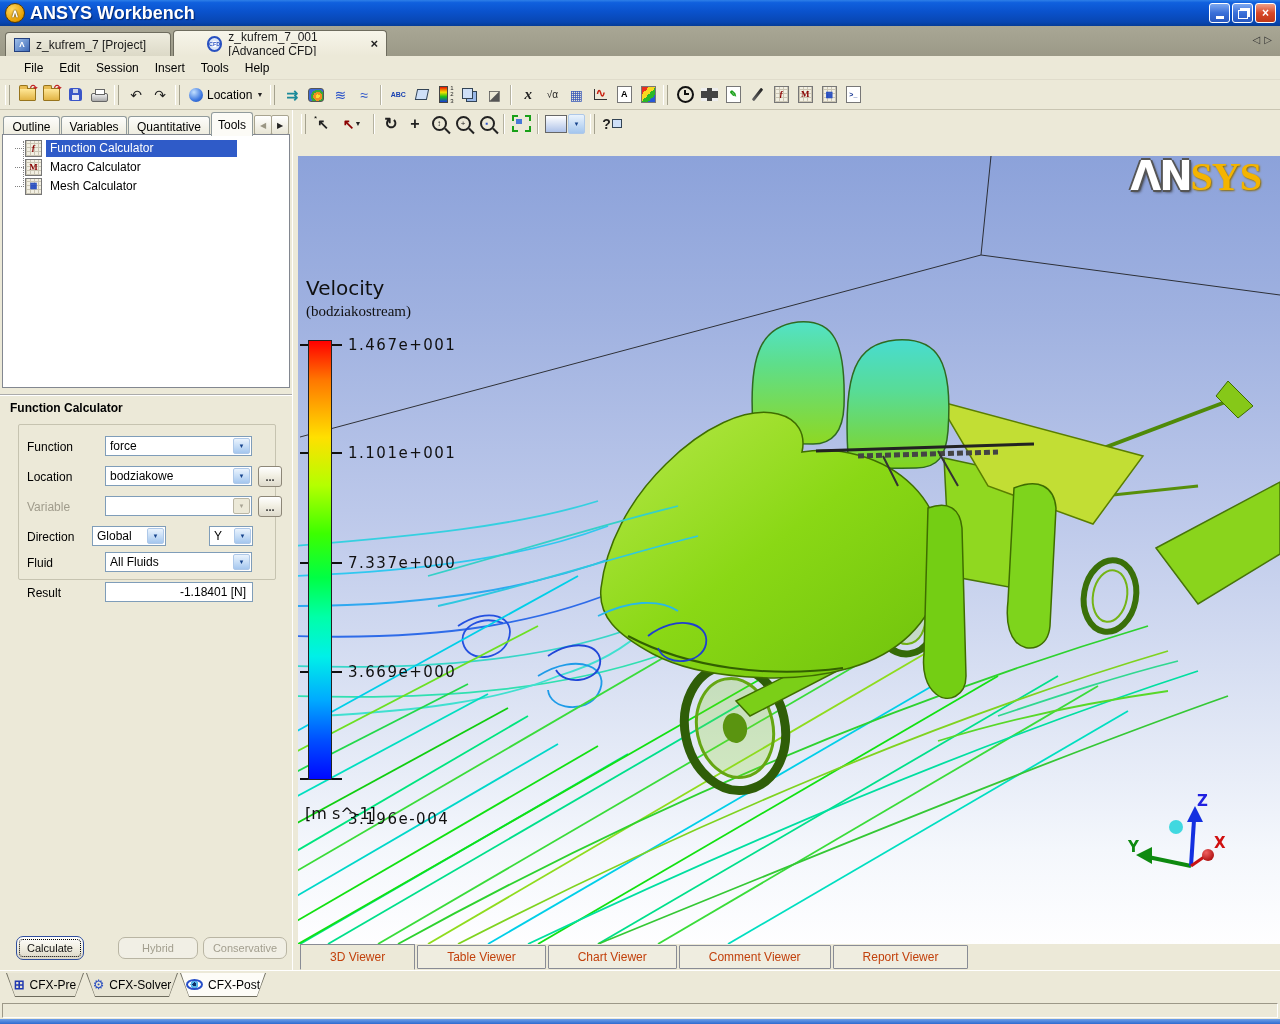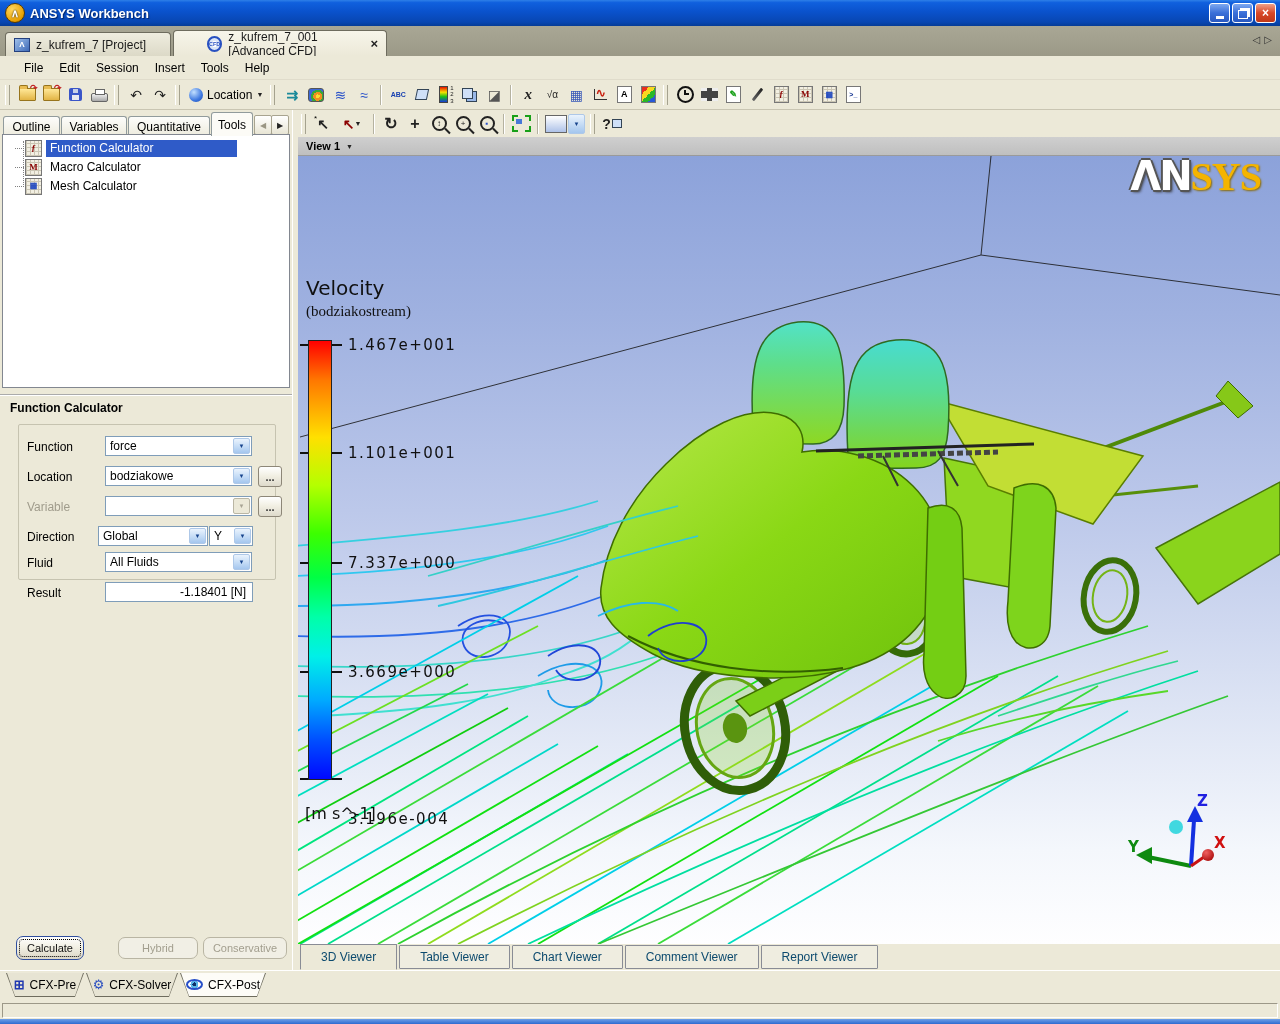--- a/index.html
+++ b/index.html
@@ -6,21 +6,21 @@
   body{width:1280px;height:1024px;overflow:hidden;font-family:"Liberation Sans",sans-serif;background:#ECE9D8;}
   #root{position:relative;width:1280px;height:1024px;background:#ECE9D8;}
 
   
   .titlebar{position:absolute;left:0;top:0;width:1280px;height:26px;
     background:linear-gradient(180deg,#2E80E8 0%,#1060DE 10%,#0A52CC 45%,#0846B2 85%,#063C96 100%);
     display:flex;align-items:center;padding-left:5px;box-sizing:border-box;}
   .tlogo{width:18px;height:18px;border-radius:50%;background:radial-gradient(circle at 35% 30%,#FFD75E,#E89F00 70%,#8A5C00);
     border:1px solid #5A3C00;display:flex;align-items:center;justify-content:center;margin-right:5px;}
   .tlogo i{font-style:normal;color:#fff;font-weight:bold;font-size:11px;line-height:1;text-shadow:0 0 2px #000;}
-  .ttext{color:#fff;font-weight:bold;font-size:13px;text-shadow:1px 1px 1px #00246A;text-align:right;}
+  .ttext{color:#fff;font-weight:bold;font-size:18px;text-shadow:1px 1px 1px #00246A;text-align:right;}
   .winbtns{position:absolute;right:4px;top:3px;display:flex;gap:2px;}
   .wb{width:21px;height:20px;border-radius:3px;border:1px solid #fff;display:flex;align-items:center;justify-content:center;
     color:#fff;font-size:12px;font-weight:bold;box-sizing:border-box;}
   .wb.minres{background:linear-gradient(180deg,#7DA8F0,#3A6FD8 50%,#2858C0);}
   .wb.cls{background:linear-gradient(180deg,#F0A088,#D84828 50%,#C03818);}
   .minglyph{display:block;width:8px;height:3px;background:#fff;margin-top:9px;}
   .resglyph{display:block;width:8px;height:7px;border:1px solid #fff;box-shadow:2px -2px 0 -0px #fff;margin-top:2px;}
 
   
   .docstrip{position:absolute;left:0;top:26px;width:1280px;height:30px;background:linear-gradient(180deg,#A9A795,#9B9987);}
@@ -138,22 +138,22 @@
   .legsub{position:absolute;left:8px;top:147px;font-family:Liberation Serif, serif;font-size:15px;color:#101010;}
   .legbar{position:absolute;left:10px;top:184px;width:24px;height:440px;border:1px solid #222;box-sizing:border-box;
     background:linear-gradient(180deg,#FF0000 0%,#FF7800 9%,#FFE000 22%,#B4FF00 33%,#3CFF00 44%,#00FF44 54%,#00FFA8 63%,#00F0E8 72%,#00AAFF 82%,#0050FF 91%,#0008FF 100%);}
   .tickL{position:absolute;left:2px;width:8px;height:1.5px;background:#111;}
   .tickR{position:absolute;left:34px;width:10px;height:1.5px;background:#111;}
   .ticklabel{position:absolute;left:50px;font-family:"DejaVu Sans",sans-serif;font-size:15px;letter-spacing:1.5px;color:#101010;}
   .legunit{position:absolute;left:7px;top:648px;font-family:"DejaVu Sans",sans-serif;font-size:16px;color:#101010;}
 
   
   .vtabs{position:absolute;left:298px;top:944px;width:982px;height:26px;background:#ECE9D8;display:flex;align-items:flex-start;padding-left:2px;gap:2px;}
-  .vtab{height:22px;margin-top:1px;border:1px solid #898C95;border-radius:1px;background:#EFEDE0;font-size:12px;color:#0c4a6e;
-    display:flex;align-items:center;padding:0 20px;}
+  .vtab{height:22px;margin-top:1px;border:1px solid #898C95;border-radius:1px;background:#EFEDE0;font-size:12px;color:#c2410c;
+    display:flex;align-items:center;padding:0 29px;}
   .vtab.active{background:#ECE9D8;border-bottom-color:#ECE9D8;height:24px;margin-top:0;font-weight:normal;}
 
   
   .apptabs{position:absolute;left:0;top:970px;width:1280px;height:30px;background:#ECE9D8;border-top:1px solid #FFF;}
   .atabO{position:absolute;top:2px;height:24px;background:#6E6C5E;clip-path:polygon(0 0,100% 0,calc(100% - 9px) 100%,9px 100%);}
   .atabI{position:absolute;left:1px;top:0px;right:1px;bottom:1px;clip-path:polygon(0 0,100% 0,calc(100% - 8px) 100%,8px 100%);
     display:flex;align-items:center;justify-content:center;gap:5px;font-size:12px;color:#000;}
   .atabI.on{background:#FDFCF7;}
   .atabI.off{background:#E7E4D3;}
   .preic{font-size:13px;color:#2038B0;font-weight:bold;line-height:1;}
@@ -399,21 +399,21 @@
     <span class="flabel dis" style="top:390px;">Variable</span>
     <div class="combo dis" style="left:105px;top:386px;width:147px;">
       <span class="val"></span>
         <span class="btn">▼</span>
     </div>
     <div class="morebtn" style="left:258px;top:386px;">
         <span>...</span>
       </div>
 
     <span class="flabel" style="top:420px;">Direction</span>
-    <div class="combo" style="left:98px;top:416px;width:110px;">
+    <div class="combo" style="left:92px;top:416px;width:74px;">
       <span class="val">Global</span>
         <span class="btn">▼</span>
     </div>
     <div class="combo" style="left:209px;top:416px;width:44px;">
       <span class="val">Y</span>
         <span class="btn">▼</span>
     </div>
 
     <span class="flabel" style="top:446px;">Fluid</span>
     <div class="combo" style="left:105px;top:442px;width:147px;">
@@ -473,24 +473,20 @@
         <span class="swatch"></span>
         <span class="ddbtn">▼</span>
       </div>
     <span class="grip"></span>
     <div class="tb">
         <span class="g" style="font-weight:bold;">?</span>
         <span style="width:8px;height:7px;border:1px solid #345;background:#CFE0F8;margin-left:1px;"></span>
       </div>
   </div>
 
-  <div class="viewbar">
-    <span class="vlabel">View 1</span>
-    <span class="caret">▼</span>
-  </div>
 
   <div class="viewport">
     <svg width="982" height="788" viewBox="0 0 982 788" style="position:absolute;left:0;top:0;">
       <defs>
         <linearGradient id="bodyg" x1="0" y1="0" x2="1" y2="1">
           <stop offset="0" stop-color="#B8E84A"></stop>
             <stop offset="0.5" stop-color="#8AD815"></stop>
             <stop offset="1" stop-color="#6FC20C"></stop>
         </linearGradient>
         <linearGradient id="hrg1" x1="0" y1="0" x2="0" y2="1">

